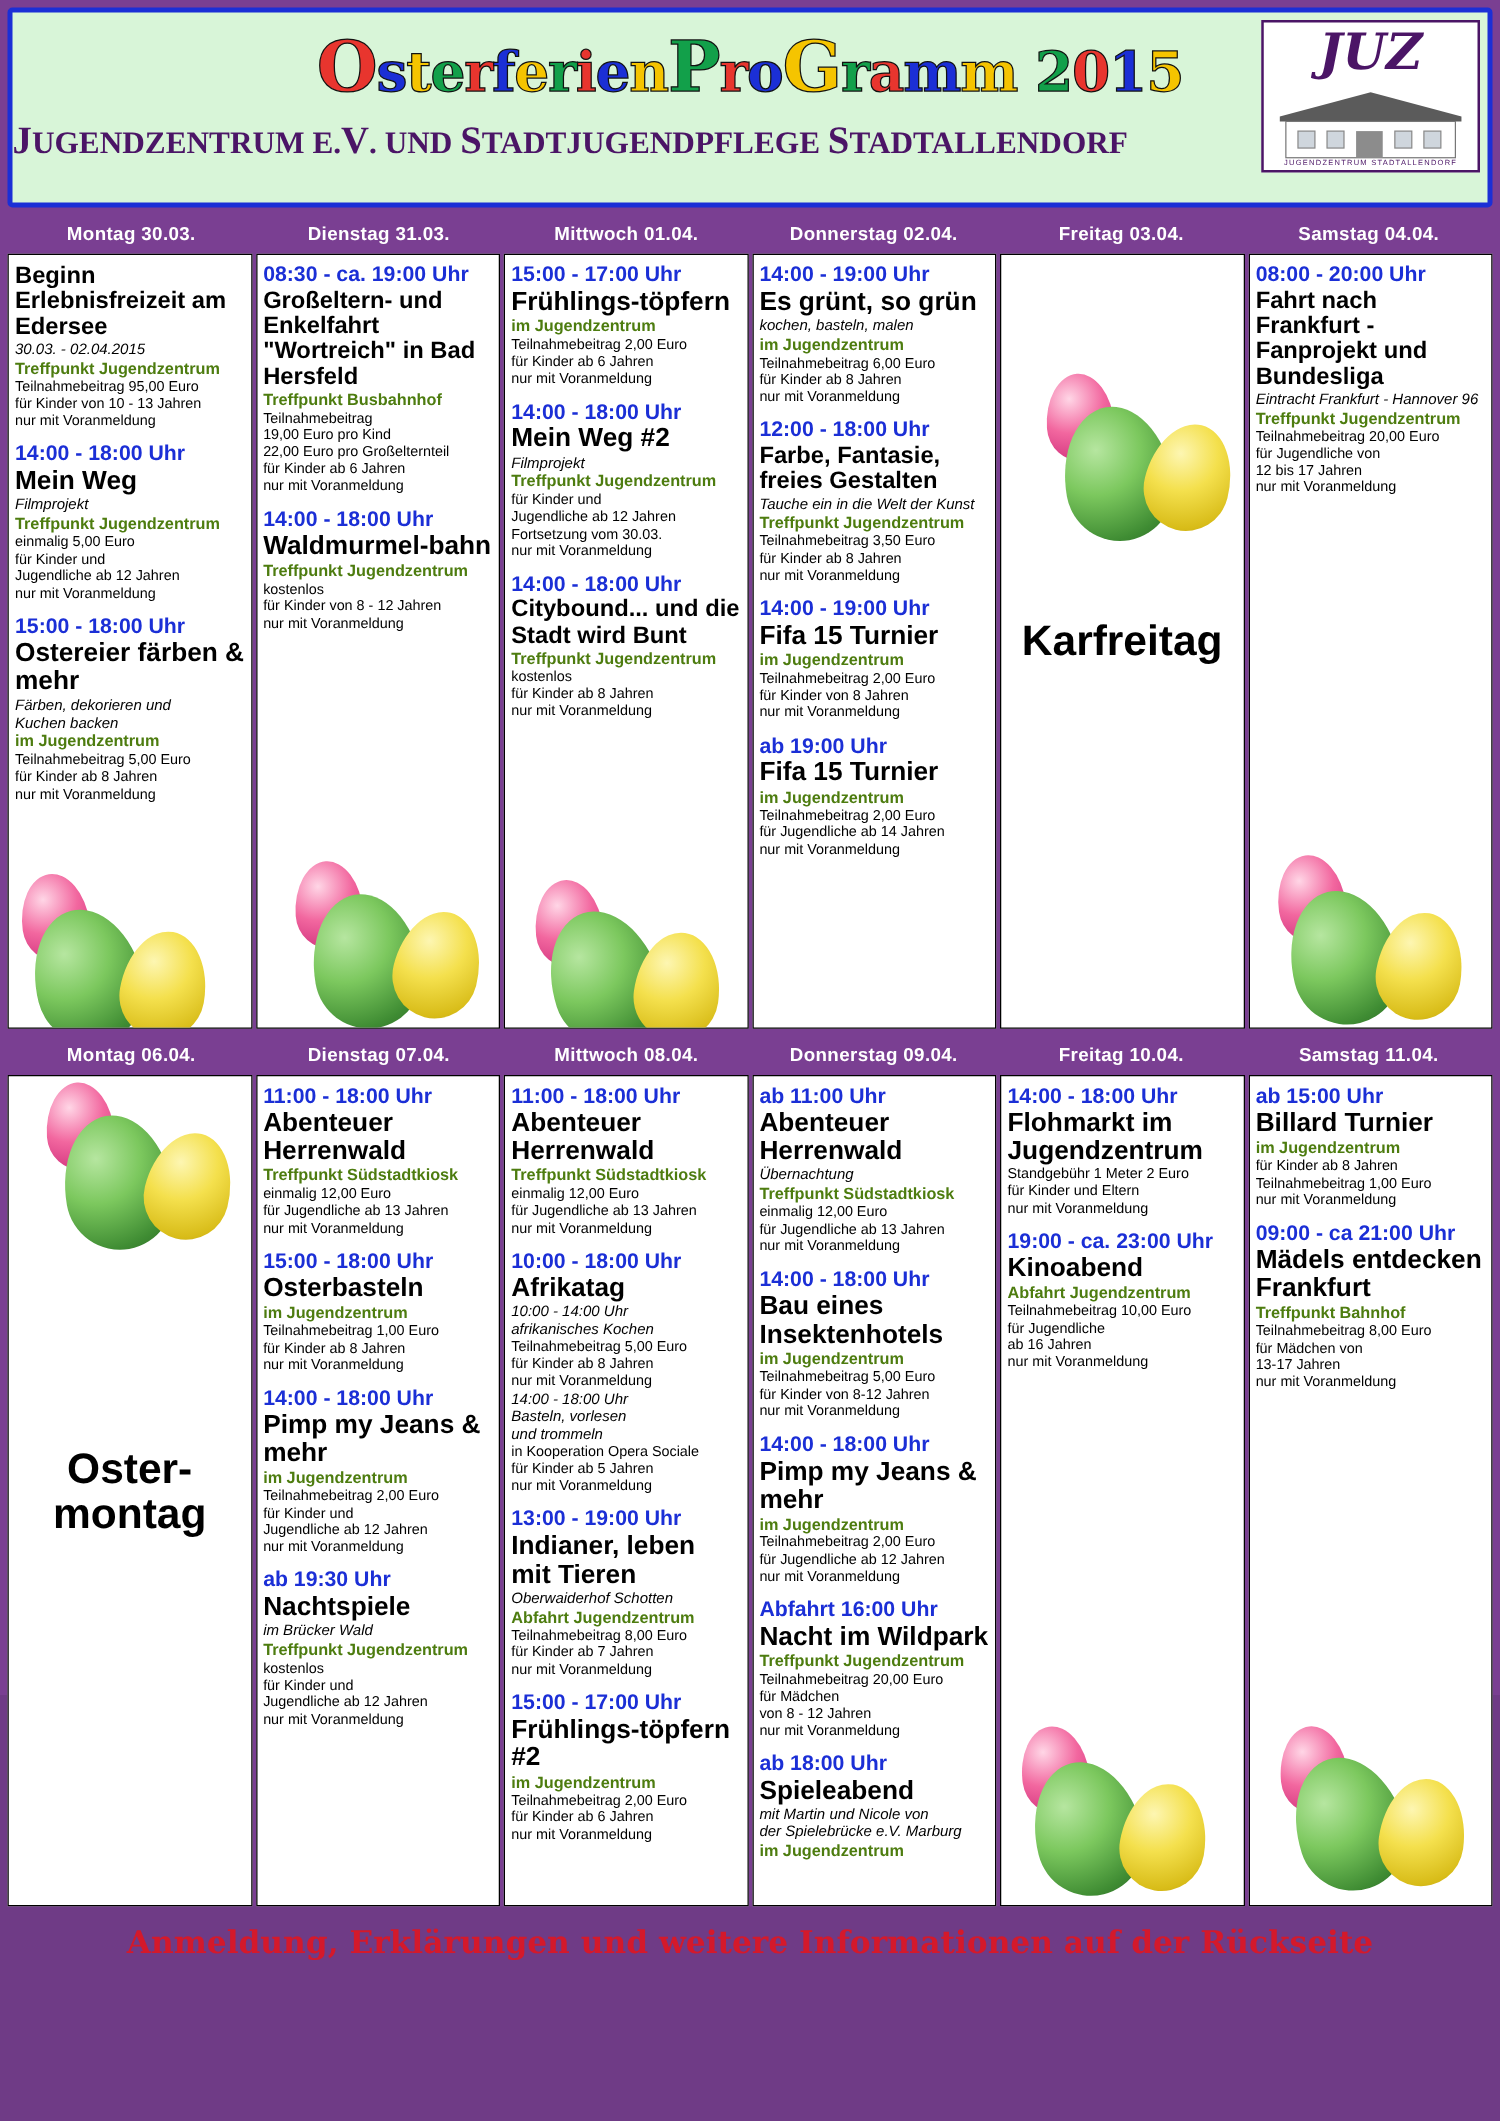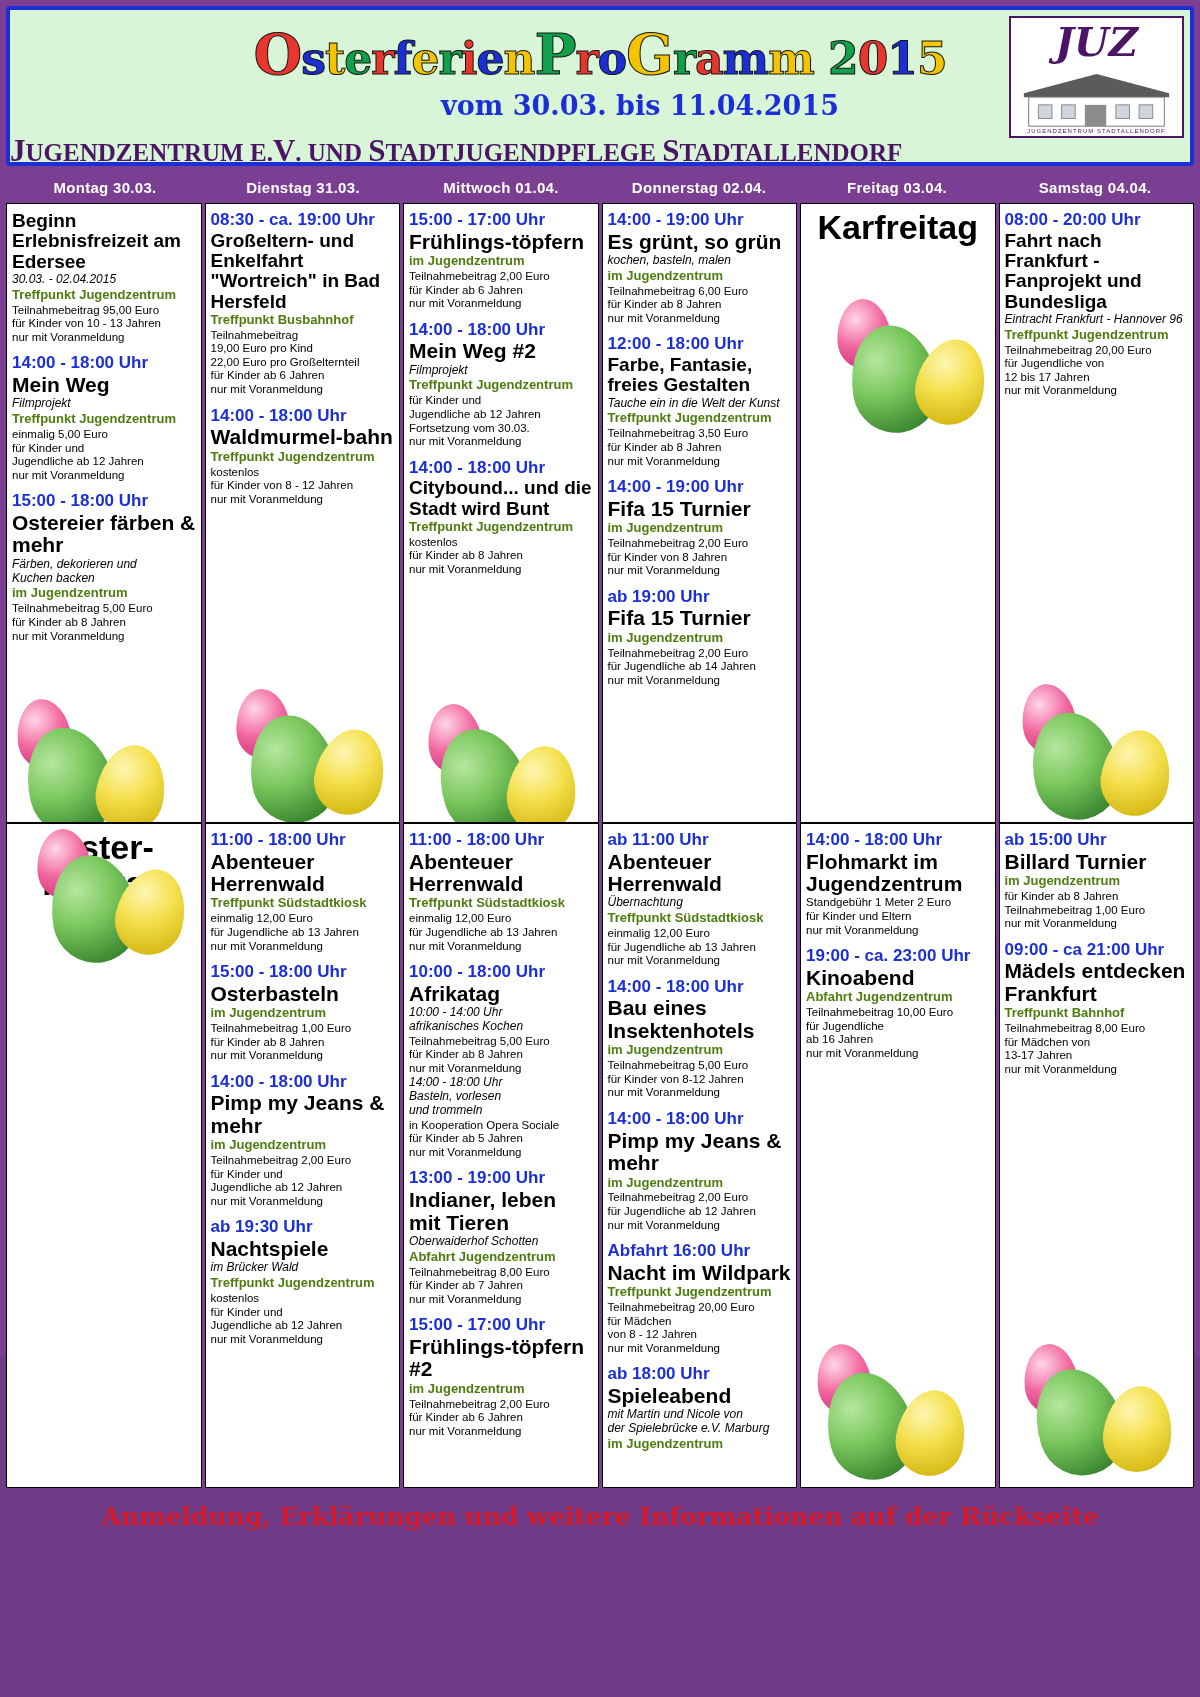--- a/index.html
+++ b/index.html
@@ -155,21 +155,21 @@
     line-height:1.18;
     margin-top:1px;
   }
   .bigday {
     text-align:center;
     font-weight:bold;
     font-size:34px;
     color:#000;
     line-height:1.05;
   }
-  .vcenter { display:flex; justify-content:center; height:100%; }
+  .vcenter { display:flex; align-items:center; justify-content:center; height:100%; }
   
   .eggs { position:absolute; width:170px; height:110px; pointer-events:none; }
   .egg { position:absolute; border-radius:50% 50% 50% 50%/60% 60% 40% 40%; }
   .egg.green { width:86px; height:108px; background:radial-gradient(circle at 34% 30%, #b6e6a0 0%, #7cc85e 38%, #3f8c33 78%, #2d6827 100%); }
   .egg.yellow { width:68px; height:86px; background:radial-gradient(circle at 34% 30%, #fdf6b2 0%, #f4e04d 40%, #d8bc18 80%, #b89a12 100%); }
   .egg.pink { width:54px; height:70px; background:radial-gradient(circle at 36% 28%, #ffd6e6 0%, #f2679f 45%, #d3357f 85%, #b02465 100%); }
   
   .footer {
     margin-top:6px;
     text-align:center;
@@ -183,21 +183,20 @@
 </head>
 <body>
 
 <div class="page">
 
   <div class="header">
     <div class="header-inner">
       <div class="title-row">
         <div class="big-title" id="bigTitle"><span class="cap" style="color: rgb(232, 53, 46);">O</span><span style="color: rgb(27, 47, 214);">s</span><span style="color: rgb(245, 196, 0);">t</span><span style="color: rgb(18, 160, 74);">e</span><span style="color: rgb(232, 53, 46);">r</span><span style="color: rgb(27, 47, 214);">f</span><span style="color: rgb(245, 196, 0);">e</span><span style="color: rgb(18, 160, 74);">r</span><span style="color: rgb(232, 53, 46);">i</span><span style="color: rgb(27, 47, 214);">e</span><span style="color: rgb(245, 196, 0);">n</span><span class="cap" style="color: rgb(18, 160, 74);">P</span><span style="color: rgb(232, 53, 46);">r</span><span style="color: rgb(27, 47, 214);">o</span><span class="cap" style="color: rgb(245, 196, 0);">G</span><span style="color: rgb(18, 160, 74);">r</span><span style="color: rgb(232, 53, 46);">a</span><span style="color: rgb(27, 47, 214);">m</span><span style="color: rgb(245, 196, 0);">m</span><span style="color: rgb(0, 0, 0);">&nbsp;</span><span style="color: rgb(18, 160, 74);">2</span><span style="color: rgb(232, 53, 46);">0</span><span style="color: rgb(27, 47, 214);">1</span><span style="color: rgb(245, 196, 0);">5</span></div>
       </div>
-      <div class="subtitle">vom 30.03. bis 11.04.2015</div>
       <div class="org-line">
         <span id="orgLine"><span class="c">J</span><span>U</span><span>G</span><span>E</span><span>N</span><span>D</span><span>Z</span><span>E</span><span>N</span><span>T</span><span>R</span><span>U</span><span>M</span><span>&nbsp;</span><span>E</span><span>.</span><span class="c">V</span><span>.</span><span>&nbsp;</span><span>U</span><span>N</span><span>D</span><span>&nbsp;</span><span class="c">S</span><span>T</span><span>A</span><span>D</span><span>T</span><span>J</span><span>U</span><span>G</span><span>E</span><span>N</span><span>D</span><span>P</span><span>F</span><span>L</span><span>E</span><span>G</span><span>E</span><span>&nbsp;</span><span class="c">S</span><span>T</span><span>A</span><span>D</span><span>T</span><span>A</span><span>L</span><span>L</span><span>E</span><span>N</span><span>D</span><span>O</span><span>R</span><span>F</span></span>
       </div>
 
       <div class="logo">
         <div class="logo-text">JUZ</div>
         <div class="logo-house">
           <svg viewBox="0 0 160 60" width="100%" height="100%">
             <polygon points="5,22 80,2 155,22 155,26 5,26" fill="#5b5b5b"></polygon>
             <rect x="10" y="26" width="140" height="30" fill="#ffffff" stroke="#777" stroke-width="1"></rect>
@@ -341,20 +340,28 @@
           <div class="note">Teilnahmebeitrag 20,00 Euro<br>für Jugendliche von<br>12 bis 17 Jahren<br>nur mit Voranmeldung</div>
         </div>
         <div class="eggs" style="left: 22px; top: 480px;">
           <div class="egg pink" style="left: 0px; top: 0px; transform: rotate(-8deg);"></div>
           <div class="egg green" style="left: 10px; top: 28px; transform: rotate(-14deg);"></div>
           <div class="egg yellow" style="left: 80px; top: 46px; transform: rotate(10deg);"></div>
         </div>
       </div>
     </div>
 
+  <div class="daybar" id="daybar2">
+      <div class="dayhead">Montag 06.04.</div>
+      <div class="dayhead">Dienstag 07.04.</div>
+      <div class="dayhead">Mittwoch 08.04.</div>
+      <div class="dayhead">Donnerstag 09.04.</div>
+      <div class="dayhead">Freitag 10.04.</div>
+      <div class="dayhead">Samstag 11.04.</div>
+    </div>
   <div class="week week2" id="week2">
       <div class="cell">
         <div class="vcenter">
           <div class="bigday">Oster-montag</div>
         </div>
         <div class="eggs" style="left: 14px; top: 5px;">
           <div class="egg pink" style="left: 16px; top: 0px; transform: rotate(-4deg);"></div>
           <div class="egg green" style="left: 30px; top: 26px; transform: rotate(-10deg);"></div>
           <div class="egg yellow" style="left: 96px; top: 40px; transform: rotate(14deg);"></div>
         </div>

